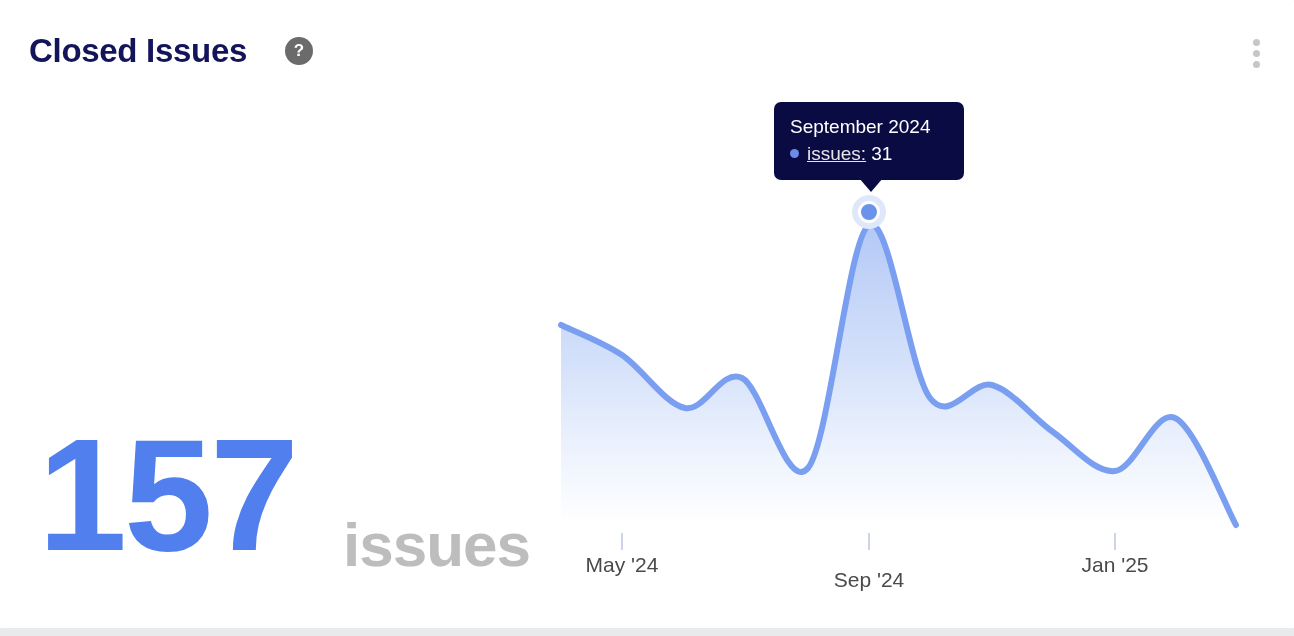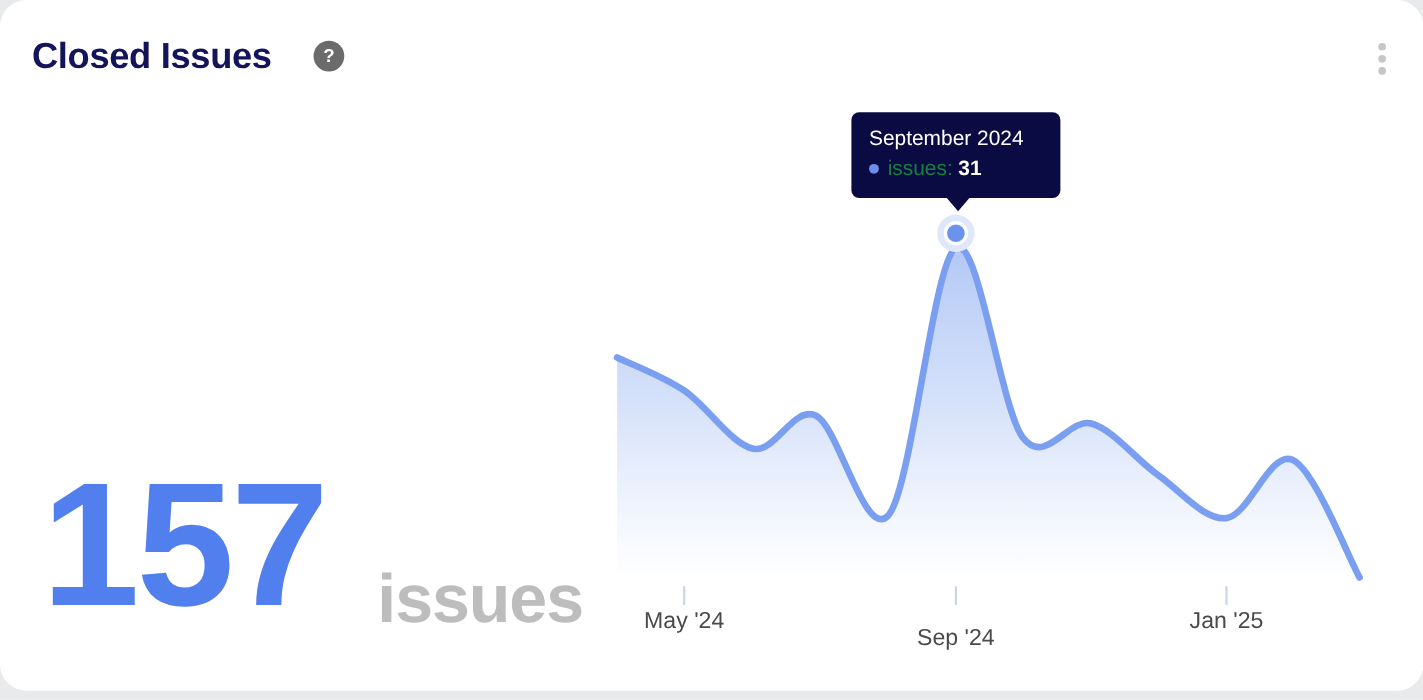--- a/index.html
+++ b/index.html
@@ -9,21 +9,21 @@
     background: #e9eaec;
     font-family: "Liberation Sans", sans-serif;
     overflow: hidden;
   }
   #card {
     position: absolute;
     left: 0; top: 0;
     width: 1294px;
     height: 628px;
     background: #ffffff;
-    border-radius: 24px;
+    border-radius: 1px;
     overflow: hidden;
   }
   
   #header {
     position: absolute;
     left: 0; top: 0;
     width: 1294px;
     height: 96px;
   }
   #title {
@@ -140,22 +140,22 @@
     align-items: center;
     white-space: nowrap;
   }
   #tooltip-dot {
     width: 9px; height: 9px;
     border-radius: 50%;
     background: #6b8ce8;
     margin-right: 8px;
     flex: none;
   }
-  #tooltip-series-label { color: #15803d; }
-  #tooltip-value { font-weight: bold; margin-left: 5px; text-align: right; }
+  #tooltip-series-label { color: #e5e5e5; text-decoration: underline; }
+  #tooltip-value { font-weight: normal; margin-left: 5px; text-align: right; }
   #tooltip-arrow {
     position: absolute;
     left: 85px; top: 76px;
     width: 0; height: 0;
     border-left: 12px solid transparent;
     border-right: 12px solid transparent;
     border-top: 14px solid #0b0b44;
   }
 
   

